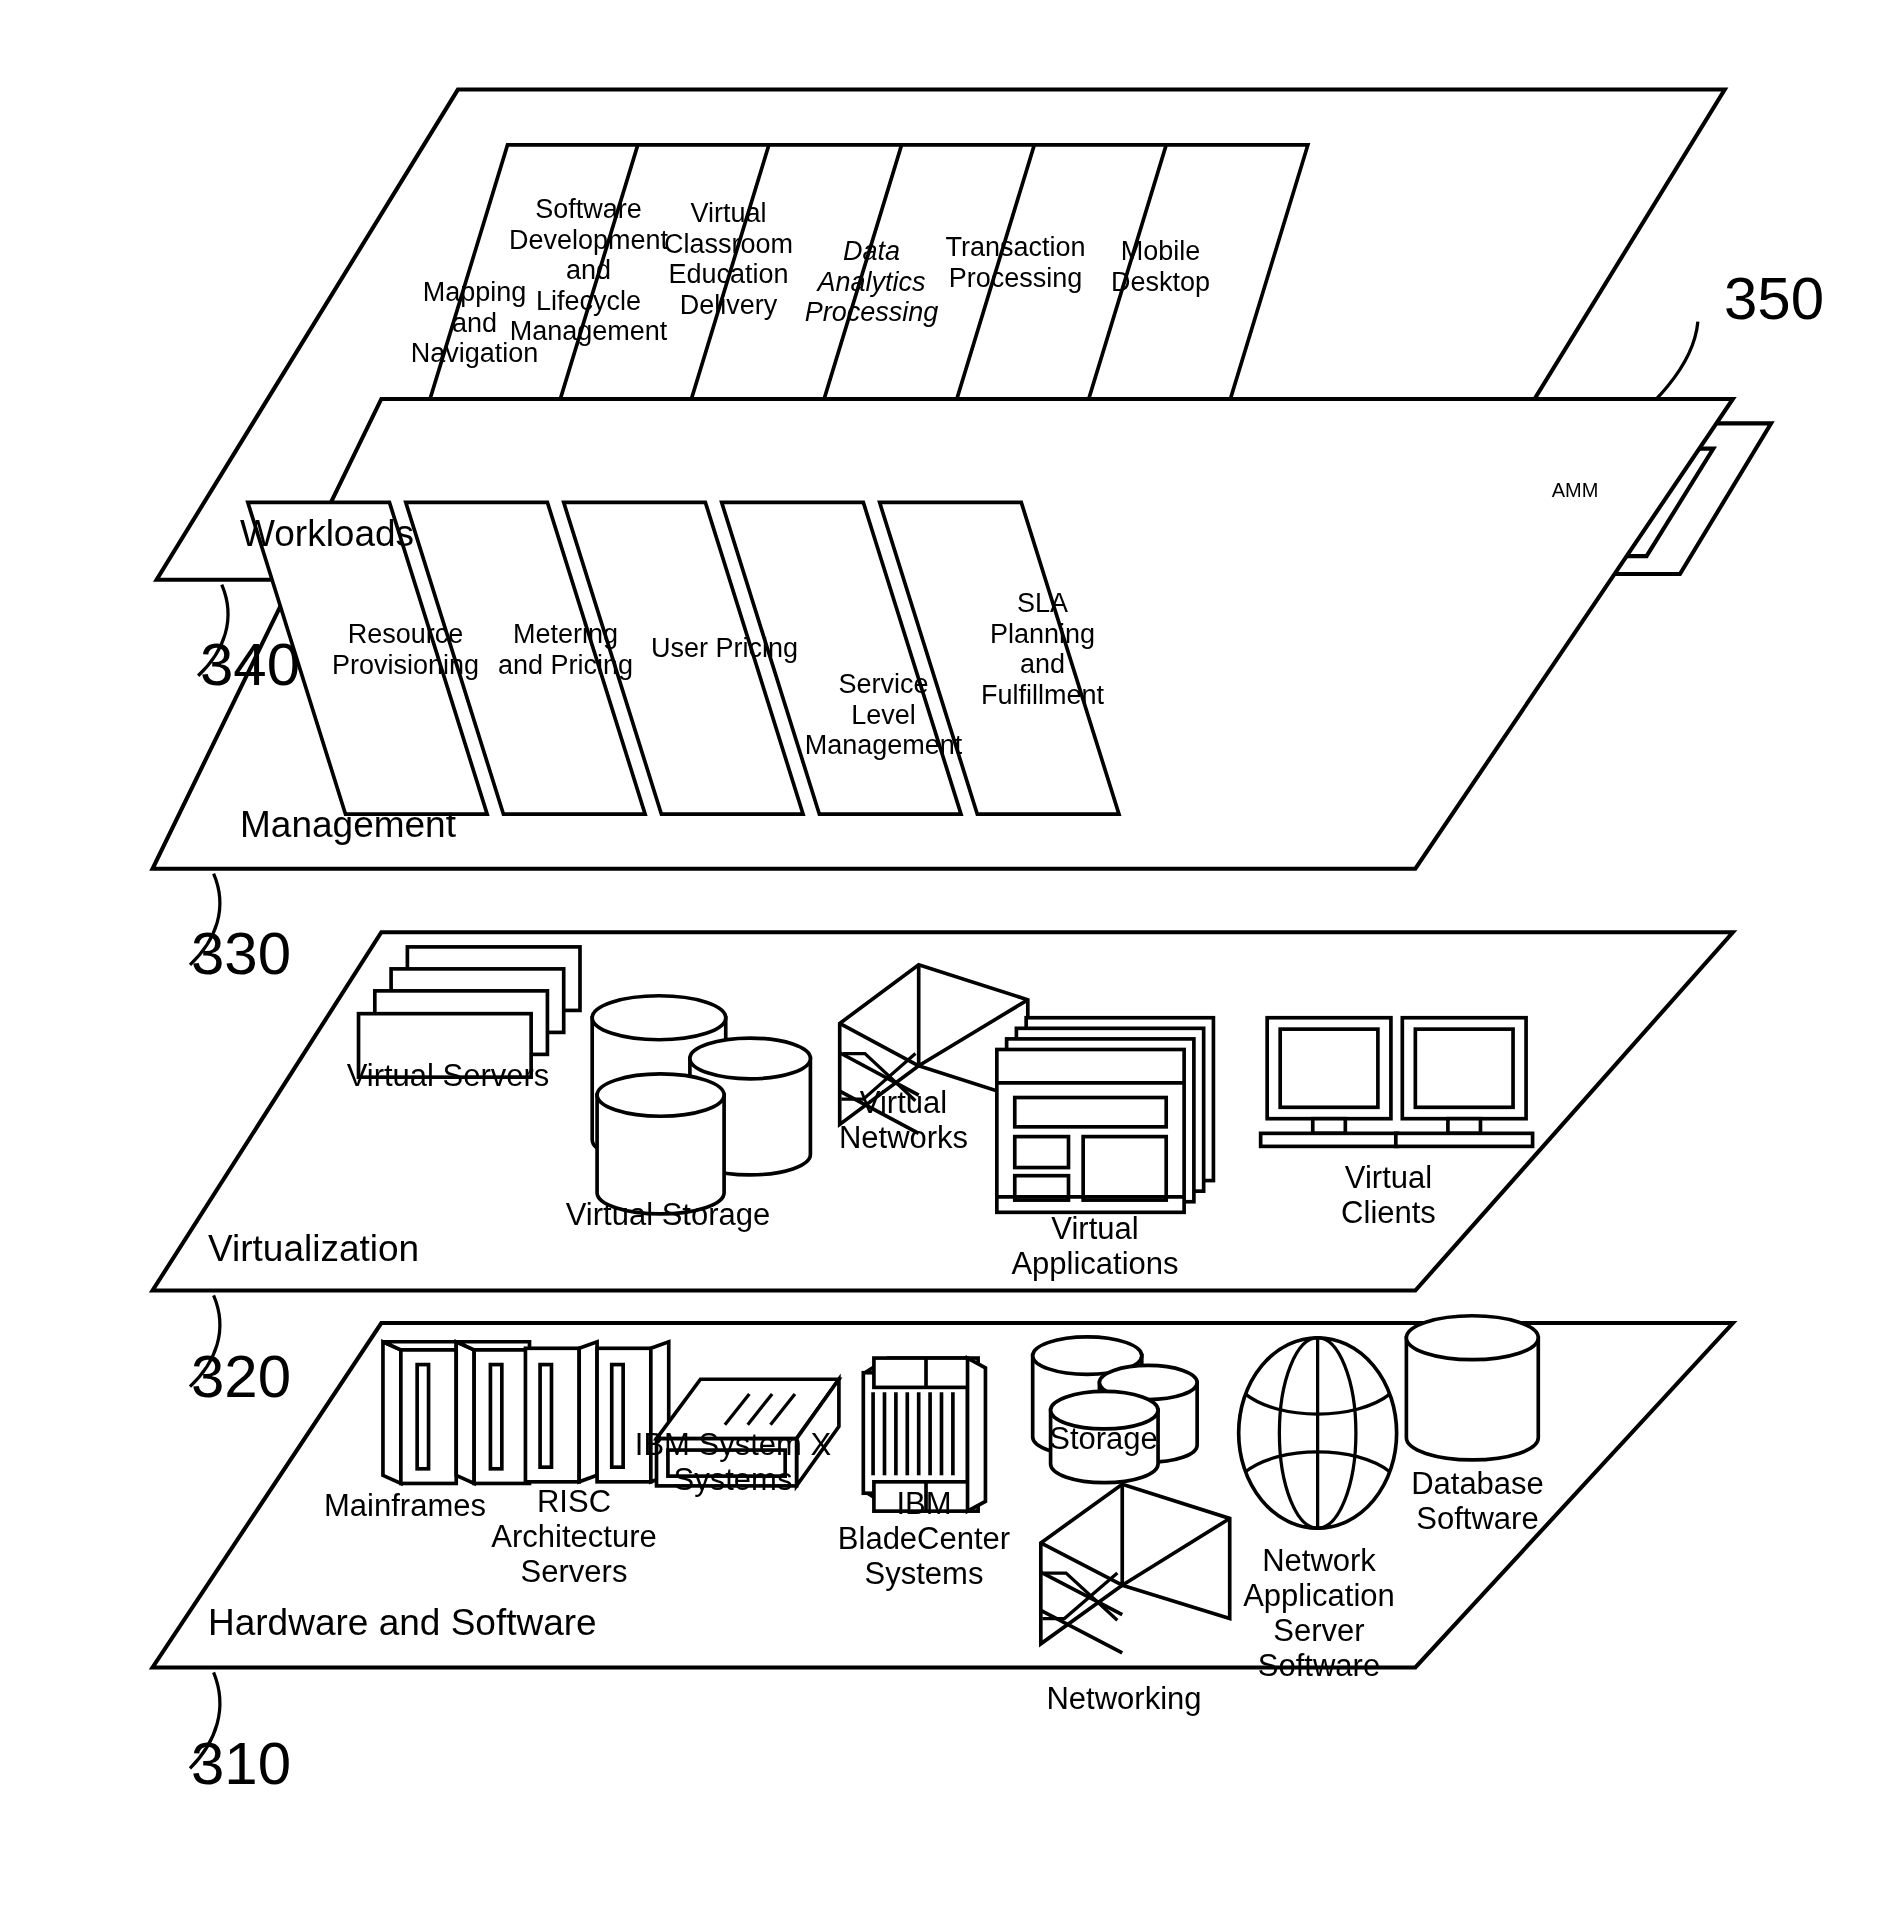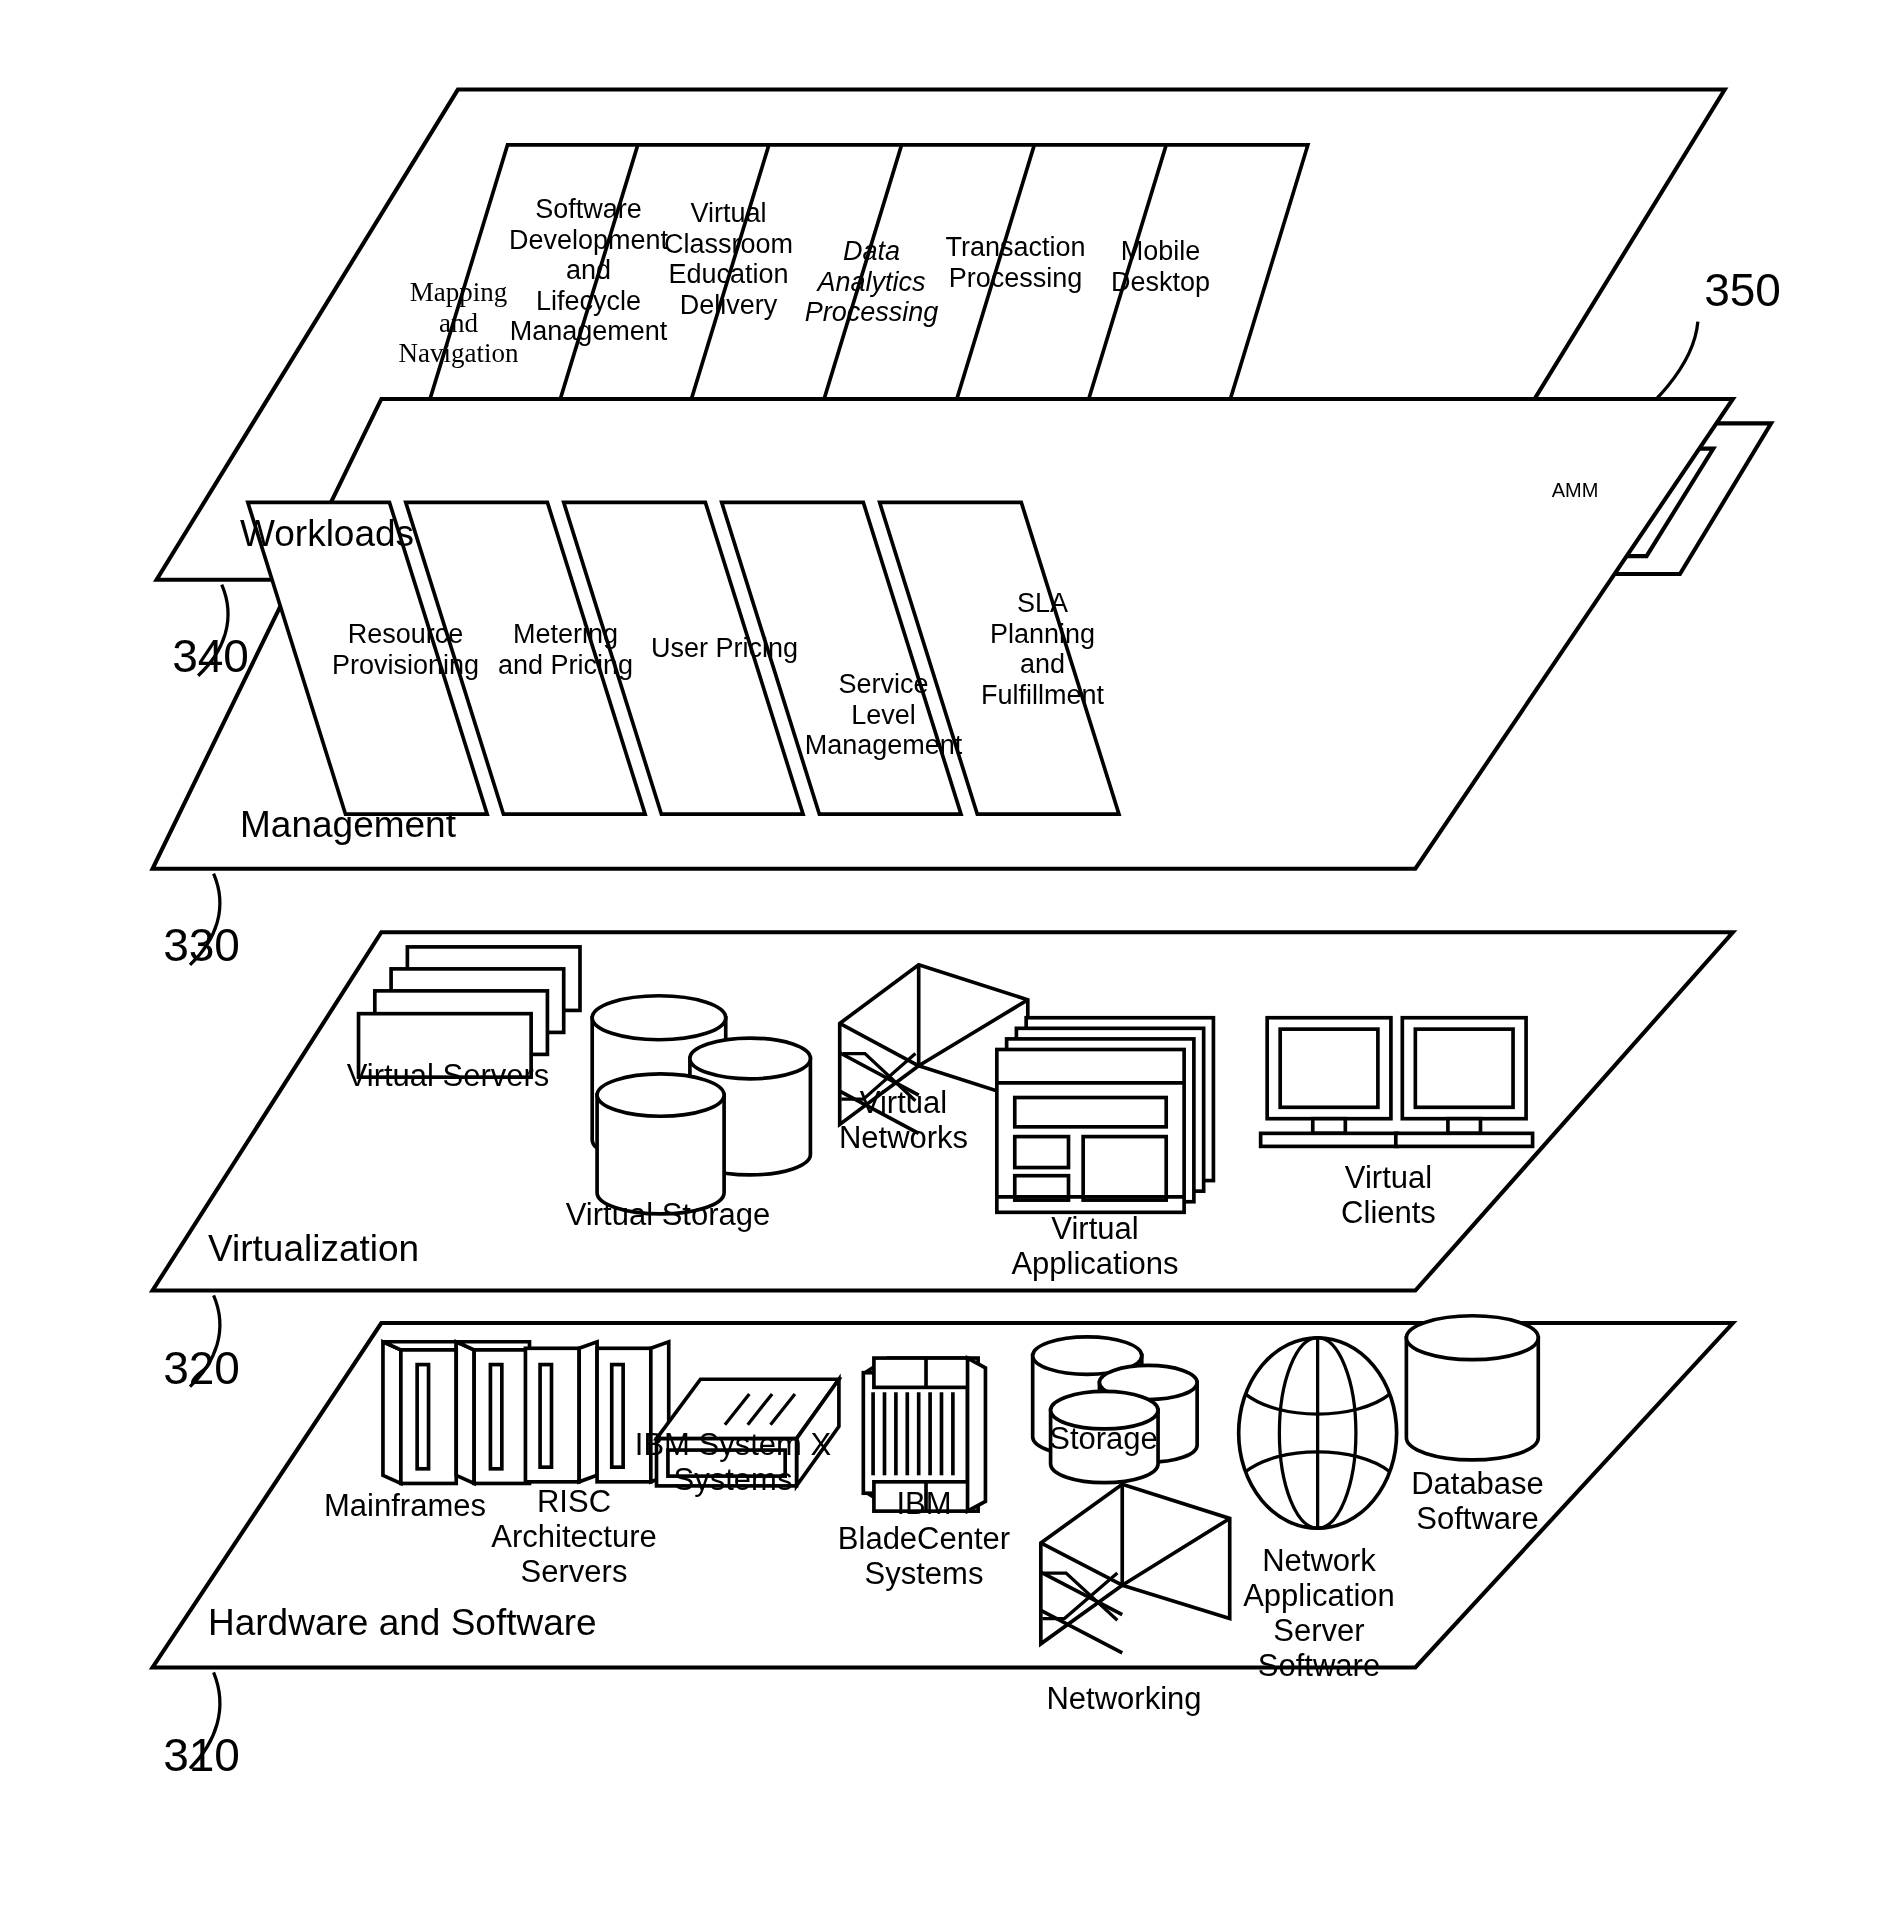--- a/index.html
+++ b/index.html
@@ -10,21 +10,21 @@
   .ln2{fill:none;stroke:#000;stroke-width:4.5;}
   .fillw{fill:#fff;stroke:#000;stroke-width:5;}
   .fillw2{fill:#fff;stroke:#000;stroke-width:4.5;}
   .thin{fill:none;stroke:#000;stroke-width:4;}
   
   .tx{position:absolute;text-align:center;line-height:1.13;
       font-family:"Liberation Sans",sans-serif;color:#000;
       white-space:pre-line;}
   .pillLbl{font-size:27px;}
   .planeLbl{font-size:37px;text-align:left;}
-  .refNum{font-size:46px;text-align:center;}
+  .refNum{font-size:60px;text-align:right;}
   .iconLbl{font-size:31px;}
   .ammLbl{font-size:20px;}
 </style>
 </head>
 <body>
 
 <div id="stage">
 
   <svg class="art" viewBox="0 0 2328 2368">
 
@@ -197,21 +197,21 @@
       <path class="thin" d="M 1529 1808 C 1570 1775 1666 1775 1707 1808"></path>
     </g>
 
     <g>
       <path class="fillw2" d="M 1727 1643 L 1727 1766 A 81 27 0 0 0 1889 1766 L 1889 1643 Z"></path>
       <ellipse class="fillw2" cx="1808" cy="1643" rx="81" ry="27"></ellipse>
     </g>
 
   </svg>
 
-  <div class="tx pillLbl" style="left:381px;top:277px;width:155px;font-family:Liberation Serif, serif;">Mapping
+  <div class="tx pillLbl" style="left:397px;top:277px;width:155px;">Mapping
 and
 Navigation</div>
   <div class="tx pillLbl" style="left:503px;top:194px;width:171px;">Software
 Development
 and
 Lifecycle
 Management</div>
   <div class="tx pillLbl" style="left:651px;top:198px;width:155px;">Virtual
 Classroom
 Education

